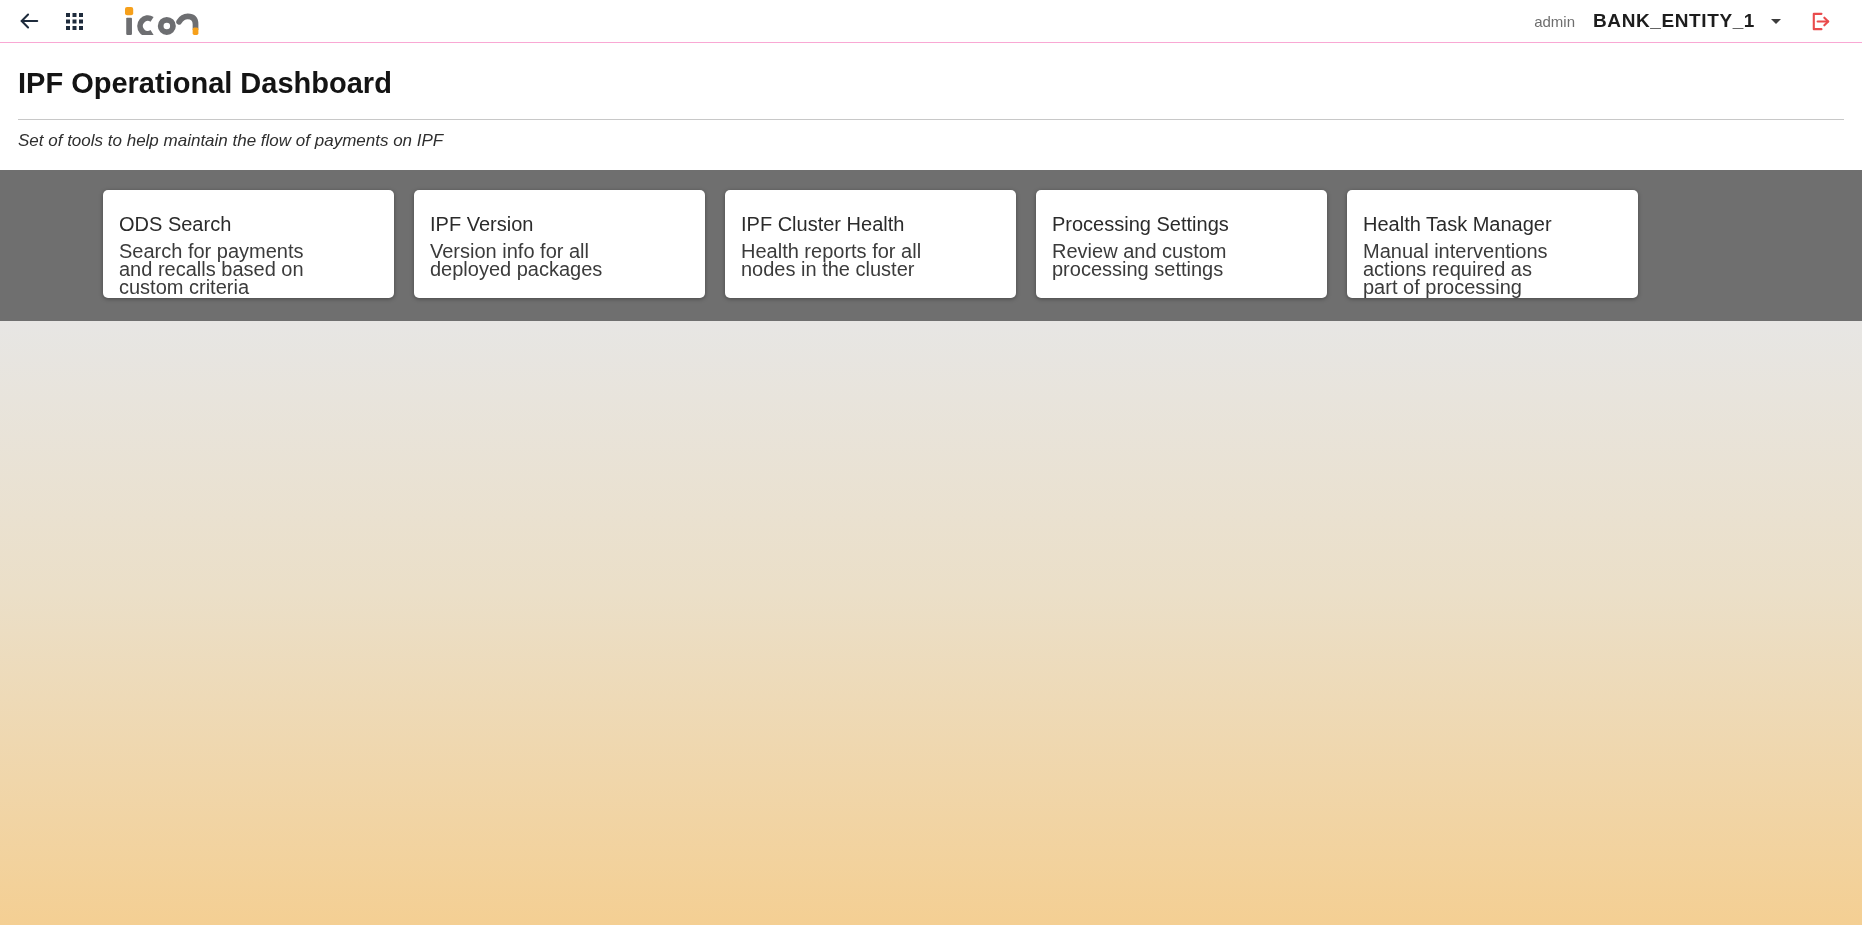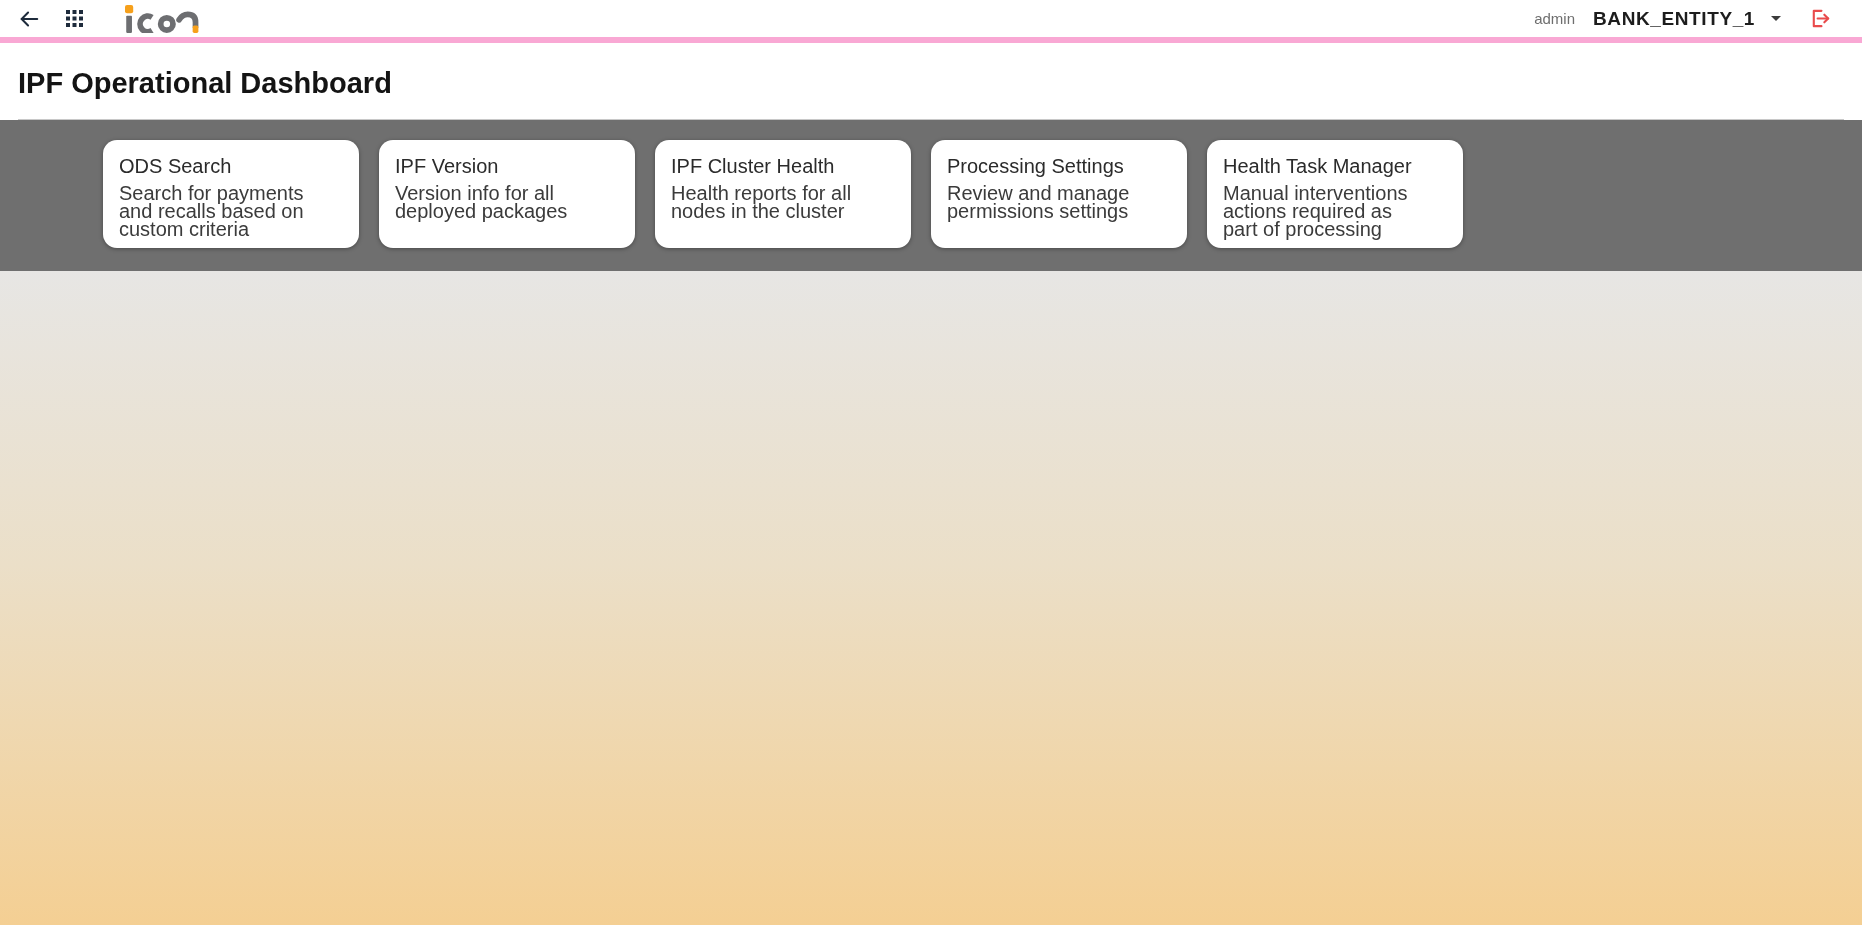--- a/index.html
+++ b/index.html
@@ -10,21 +10,21 @@
     display: flex;
     flex-direction: column;
     overflow: hidden;
   }
 
   
   .topbar {
     height: 43px;
     flex: 0 0 43px;
     background: #ffffff;
-    border-bottom: 6px solid #f9a8d4;
+    border-bottom: 1px solid #f9a8d4;
     display: flex;
     align-items: center;
     padding: 0 28px 0 16px;
   }
   .topbar-left { display: flex; align-items: center; gap: 22px; }
   .icon-btn {
     background: none; border: none; cursor: pointer;
     display: flex; align-items: center; justify-content: center;
     padding: 2px;
   }
@@ -78,26 +78,26 @@
   .cards-band {
     background: #6f6f6f;
     padding: 20px 140px 23px 103px;
   }
   .cards-grid {
     display: flex;
     flex-wrap: wrap;
     gap: 21px 20px;
   }
   .card {
-    width: 256px;
+    width: 291px;
     height: 108px;
     background: #ffffff;
-    border-radius: 14px;
+    border-radius: 5px;
     box-shadow: 0 1px 4px rgba(0,0,0,0.35);
-    padding: 14px 16px 0 16px;
+    padding: 22px 16px 0 16px;
     cursor: pointer;
   }
   .card-title {
     font-size: 20px;
     line-height: 24px;
     font-weight: 400;
     color: #2b2b2b;
     white-space: nowrap;
   }
   .card-desc {
@@ -171,20 +171,21 @@
           <polyline points="16,8 20,12 16,16"></polyline>
         </svg>
       </span>
     </button>
   </div>
 </header>
 
 <section class="header-section">
   <h1 class="page-title">IPF Operational Dashboard</h1>
   <hr class="divider">
+  <p class="page-subtitle">Set of tools to help maintain the flow of payments on IPF</p>
 </section>
 
 <section class="cards-band">
   <div class="cards-grid">
   <div class="card">
     <div class="card-title">ODS Search</div>
     <div class="card-desc">Search for payments and recalls based on custom criteria</div>
   </div>
 
   <div class="card">
@@ -192,21 +193,21 @@
     <div class="card-desc">Version info for all deployed packages</div>
   </div>
 
   <div class="card">
     <div class="card-title">IPF Cluster Health</div>
     <div class="card-desc">Health reports for all nodes in the cluster</div>
   </div>
 
   <div class="card">
     <div class="card-title">Processing Settings</div>
-    <div class="card-desc">Review and manage permissions settings</div>
+    <div class="card-desc">Review and custom processing settings</div>
   </div>
 
 
 
 
   <div class="card">
     <div class="card-title">Health Task Manager</div>
     <div class="card-desc">Manual interventions actions required as part of processing</div>
   </div>
 </div>

